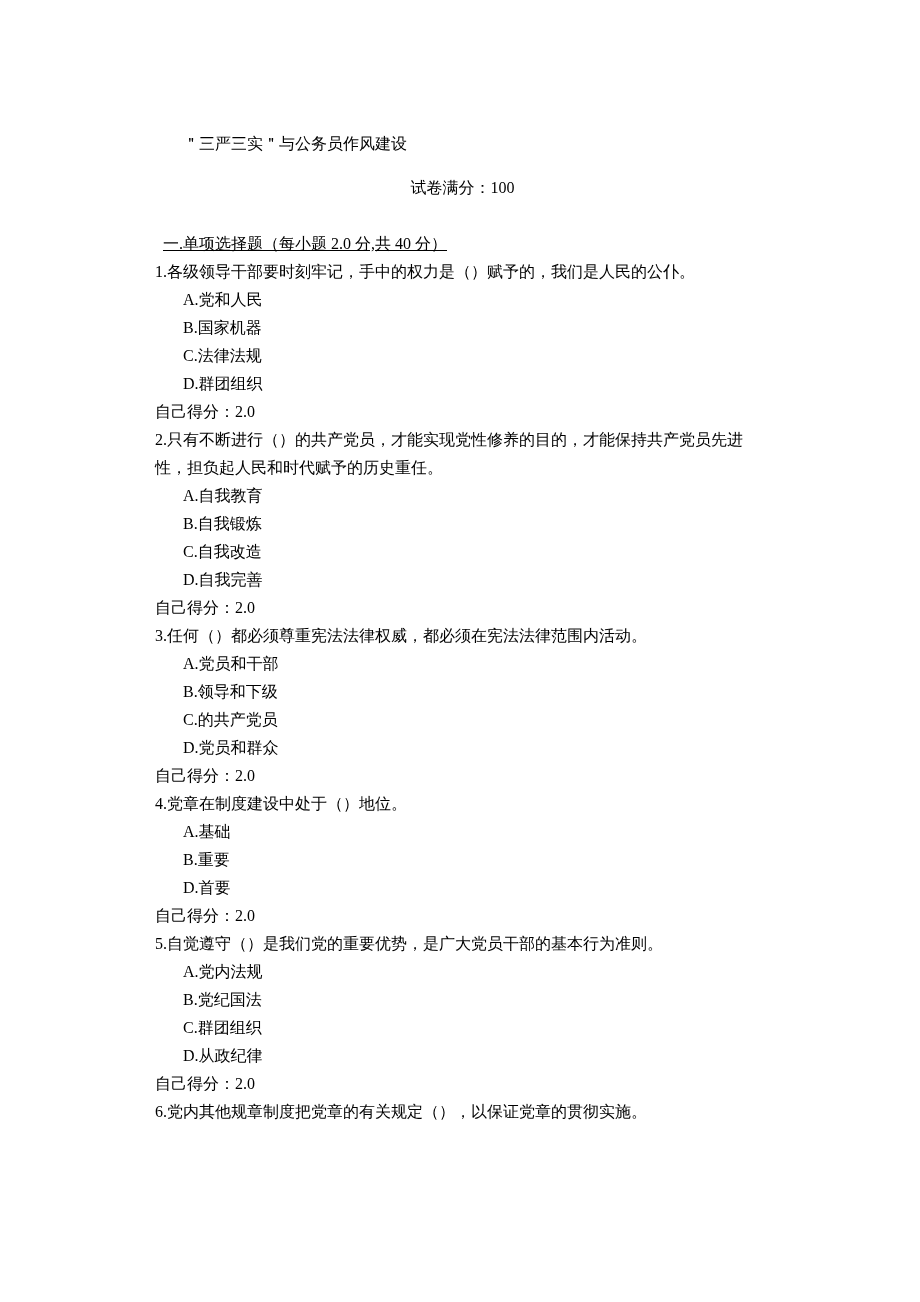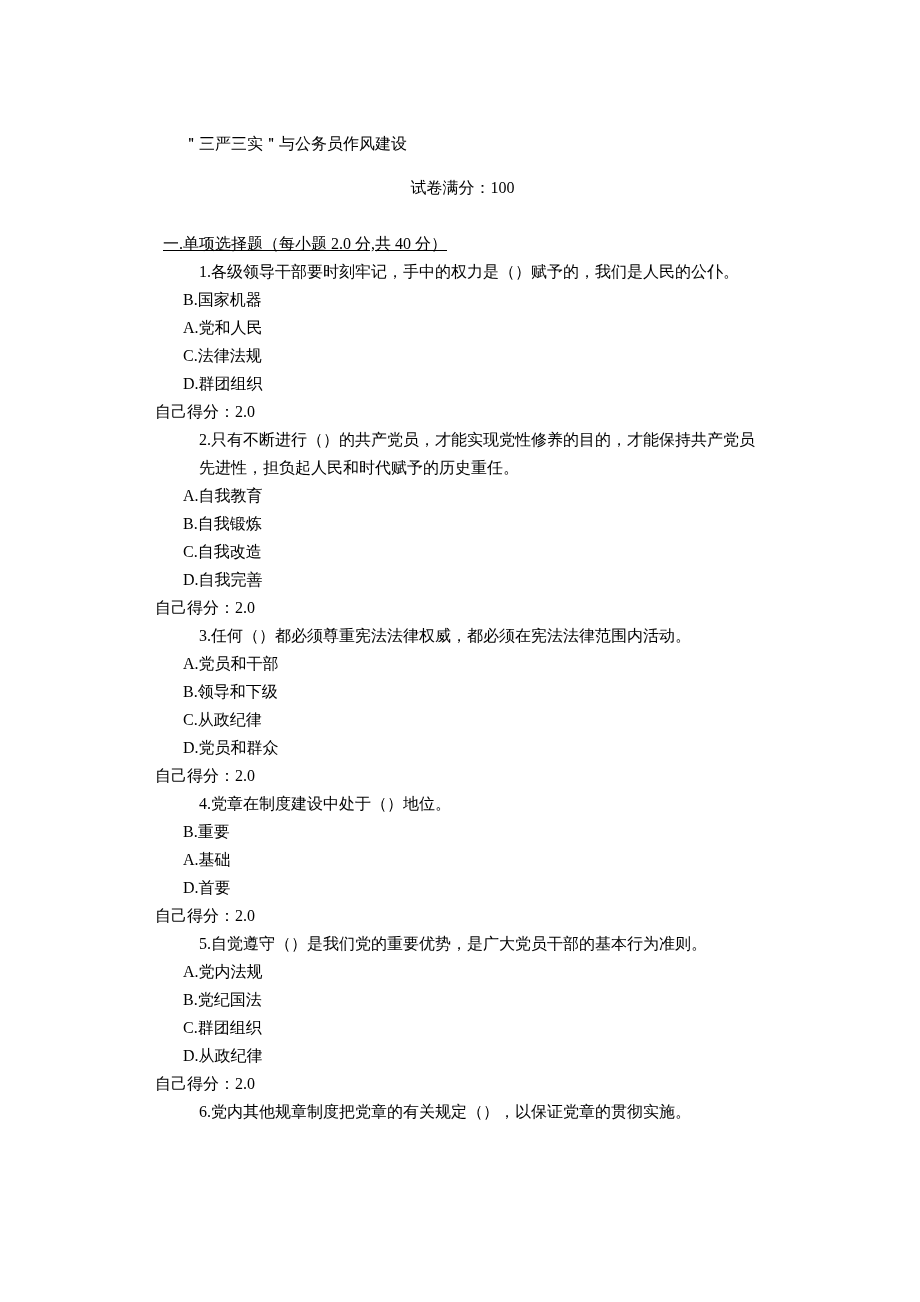--- a/index.html
+++ b/index.html
@@ -27,21 +27,20 @@
     }
     .section-heading {
       padding-left: 8px;
       text-decoration: underline;
     }
     .question {
       margin-bottom: 0;
     }
     .question-text {
       padding-left: 0;
-      margin-left: 44px;
     }
     .options {
       padding-left: 28px;
     }
     .option {
       display: block;
     }
     .score {
       margin-bottom: 0;
     }
@@ -51,22 +50,22 @@
 
 <div class="title">＂三严三实＂与公务员作风建设</div>
 
 <div class="fullscore">试卷满分：100</div>
 
 <div class="section-heading">一.单项选择题（每小题 2.0 分,共 40 分）</div>
 
 <div class="question">
   <div class="question-text"><span>1.</span><span>各级领导干部要时刻牢记，手中的权力是（）赋予的，我们是人民的公仆。</span></div>
   <div class="options">
+    <span class="option">A.党和人民</span>
     <span class="option">B.国家机器</span>
-    <span class="option">A.党和人民</span>
     <span class="option">C.法律法规</span>
     <span class="option">D.群团组织</span>
   </div>
 </div>
 
 <div class="score">自己得分：2.0</div>
 
 <div class="question">
   <div class="question-text"><span>2.</span><span>只有不断进行（）的共产党员，才能实现党性修养的目的，才能保持共产党员先进性，担负起人民和时代赋予的历史重任。</span></div>
   <div class="options">
@@ -77,32 +76,32 @@
   </div>
 </div>
 
 <div class="score">自己得分：2.0</div>
 
 <div class="question">
   <div class="question-text"><span>3.</span><span>任何（）都必须尊重宪法法律权威，都必须在宪法法律范围内活动。</span></div>
   <div class="options">
     <span class="option">A.党员和干部</span>
     <span class="option">B.领导和下级</span>
-    <span class="option">C.从政纪律</span>
+    <span class="option">C.的共产党员</span>
     <span class="option">D.党员和群众</span>
   </div>
 </div>
 
 <div class="score">自己得分：2.0</div>
 
 <div class="question">
   <div class="question-text"><span>4.</span><span>党章在制度建设中处于（）地位。</span></div>
   <div class="options">
+    <span class="option">A.基础</span>
     <span class="option">B.重要</span>
-    <span class="option">A.基础</span>
     <span class="option">D.首要</span>
   </div>
 </div>
 
 <div class="score">自己得分：2.0</div>
 
 <div class="question">
   <div class="question-text"><span>5.</span><span>自觉遵守（）是我们党的重要优势，是广大党员干部的基本行为准则。</span></div>
   <div class="options">
     <span class="option">A.党内法规</span>

